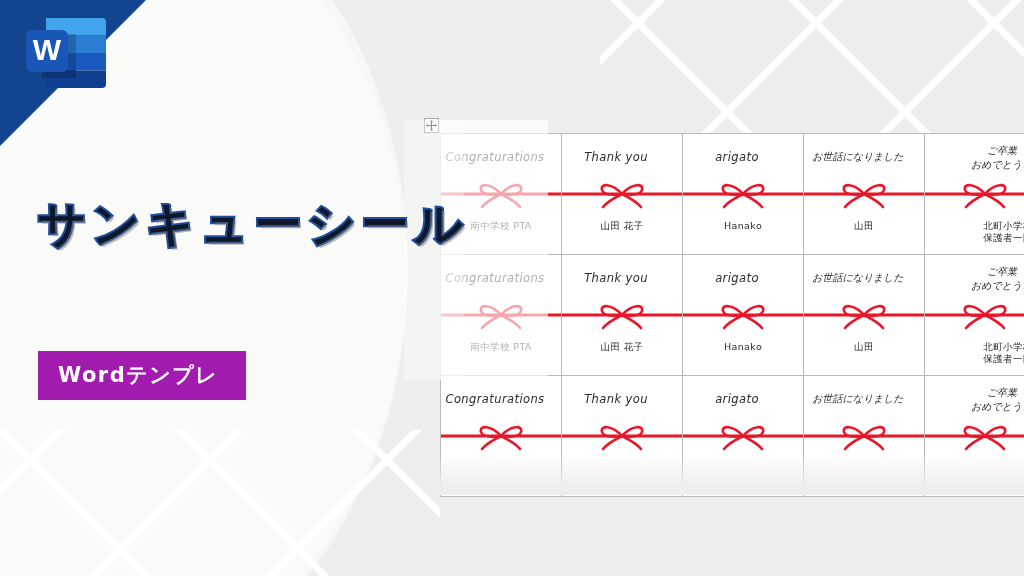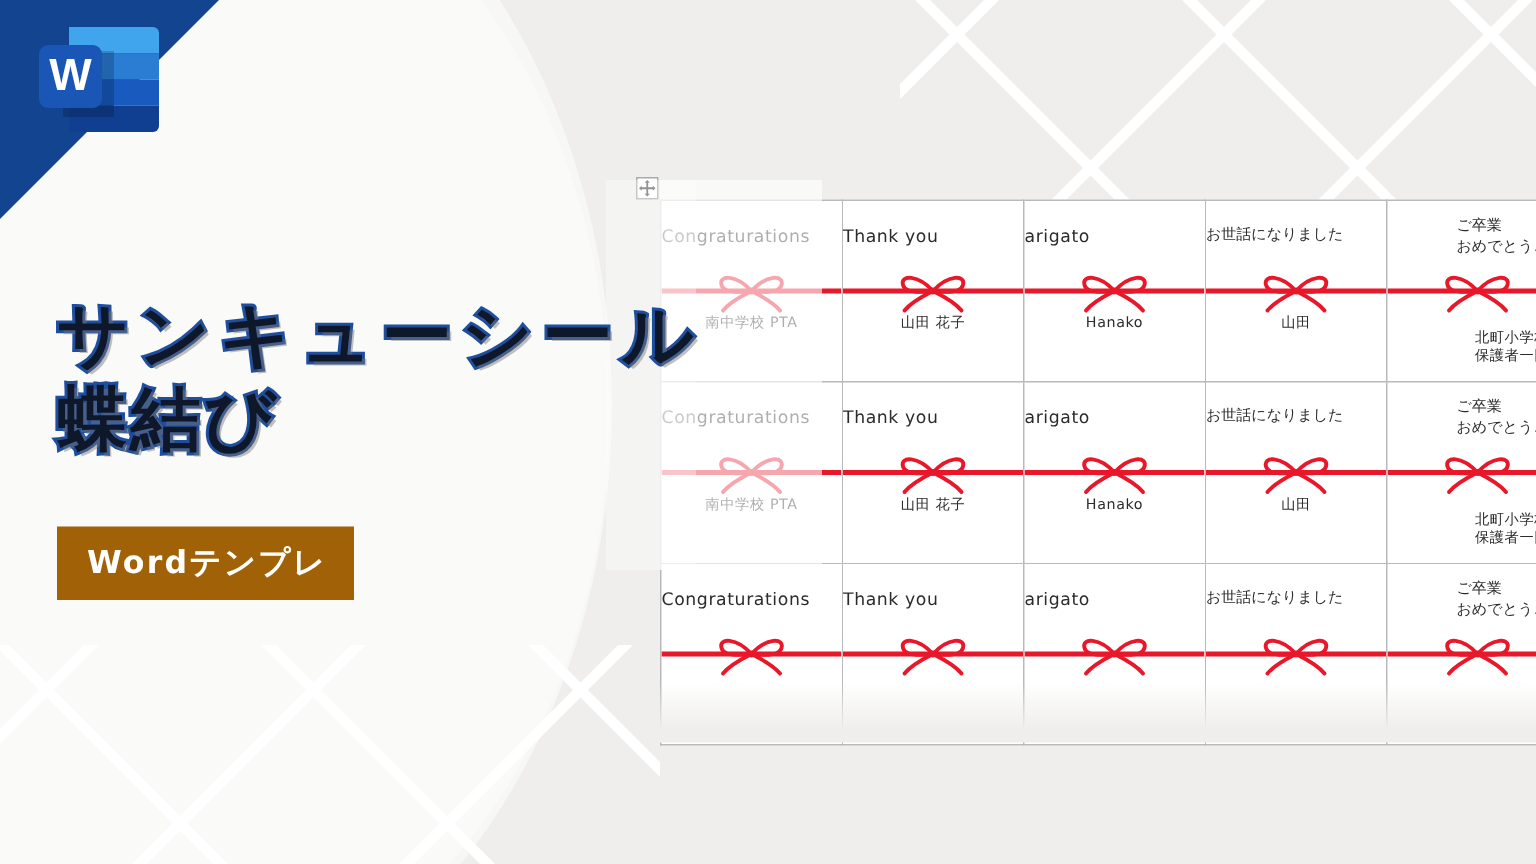--- a/index.html
+++ b/index.html
@@ -44,26 +44,26 @@
     letter-spacing:6px;
     -webkit-text-stroke:4px #1f4e9c;
     paint-order:stroke fill;
     text-shadow:3px 3px 0 rgba(120,120,120,0.45);
     white-space:nowrap;
   }
   .title-line.l2{letter-spacing:2px;}
 
   .badge{
     position:absolute;left:38px;top:351px;
-    background:#a16207;
+    background:#a21caf;
     color:#ffffff;
     font-weight:700;
     font-size:21px;
     letter-spacing:1.5px;
-    padding:10px 18px 11px 20px;
+    padding:10px 28px 11px 20px;
     display:inline-block;
     white-space:nowrap;
     font-family:"DejaVu Sans","Liberation Sans",sans-serif;
   }
 
   
   .doc{
     position:absolute;
     left:440px;top:133px;
     width:600px;
@@ -87,38 +87,39 @@
     border:1px solid #b9b9b9;
     width:120px;
     height:120px;
     vertical-align:top;
     padding:0;
     position:relative;
     background:#ffffff;
   }
   .cell-top{
     position:absolute;left:0;right:12px;top:16px;
-    text-align:left;
+    text-align:center;
     font-size:11.5px;
     color:#2b2b2b;
     font-family:"DejaVu Sans","Liberation Sans",sans-serif;
     line-height:14px;
     letter-spacing:0.4px;
     white-space:nowrap;
+    font-style:italic;
   }
   .cell-top.jp{font-size:10px;letter-spacing:0;}
   .cell-top.two{top:10px;}
   .cell-bow{
     position:absolute;left:0;right:0;top:50%;
     transform:translateY(-50%);
     height:34px;
   }
   .cell-bow svg{display:block;width:100%;height:34px;}
   .cell-bot{
-    position:absolute;left:0;right:0;bottom:32px;
+    position:absolute;left:0;right:0;bottom:22px;
     text-align:center;
     font-size:9.5px;
     color:#2b2b2b;
     font-family:"DejaVu Sans","Liberation Sans",sans-serif;
     line-height:12px;
     letter-spacing:0.4px;
     white-space:nowrap;
   }
   .cell-bot.two{bottom:10px;}
 
@@ -468,17 +469,16 @@
         <rect x="32" y="58.5" width="60" height="17.5" fill="#103f91"></rect>
       </g>
       <rect x="28" y="22" width="34" height="44" fill="#000000" opacity="0.18"></rect>
       <rect x="12" y="18" width="42" height="42" rx="6" fill="#1a56b5"></rect>
       <text x="33" y="48" text-anchor="middle" font-family="&quot;Liberation Sans&quot;, sans-serif" font-size="30" font-weight="700" fill="#ffffff">W</text>
     </svg>
   </div>
 
   <div class="title-block">
     <div class="title-line l1">サンキューシール</div>
-    <div class="title-line l2">蝶結び</div>
   </div>
   <div class="badge">Wordテンプレ</div>
 
 </div>
 
 </body></html>

